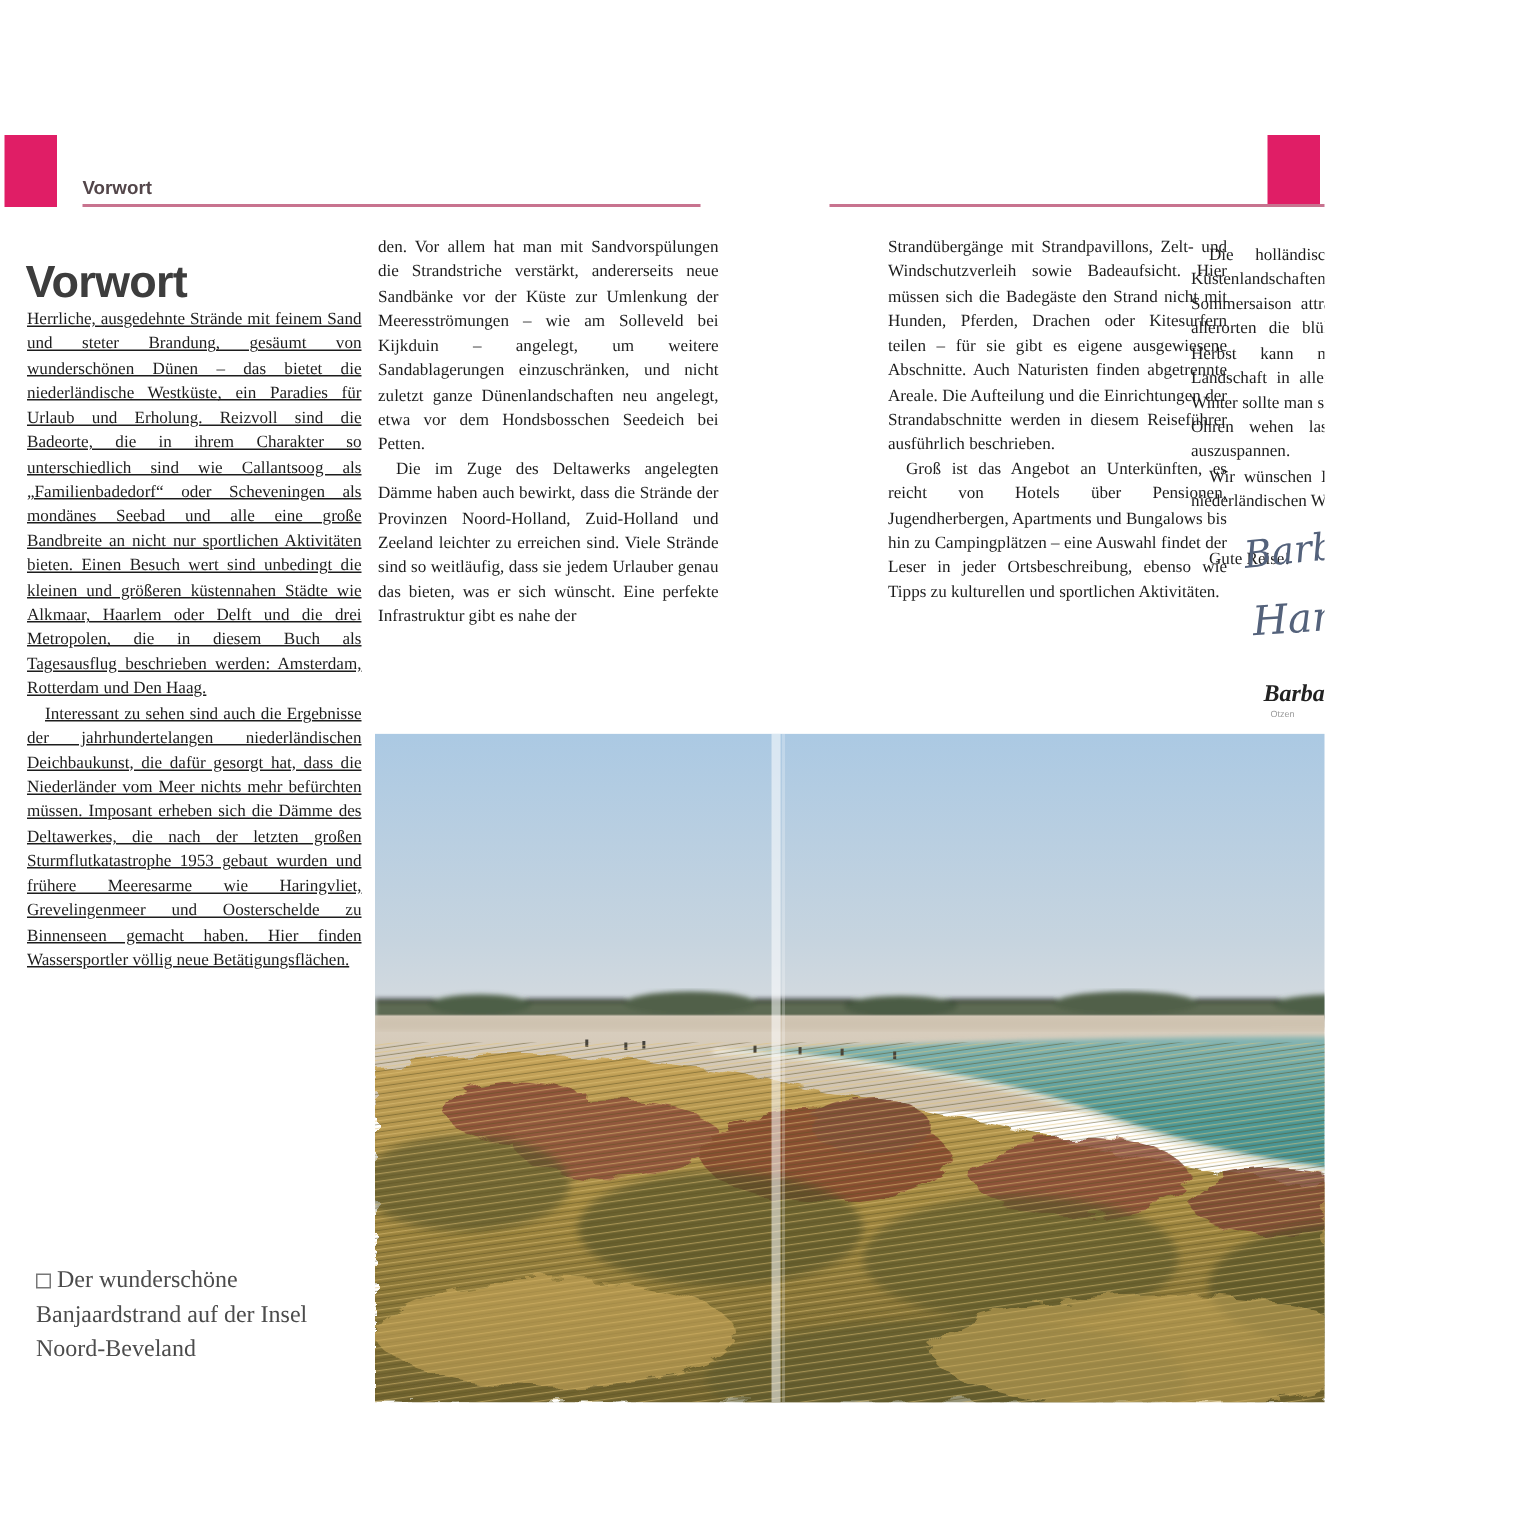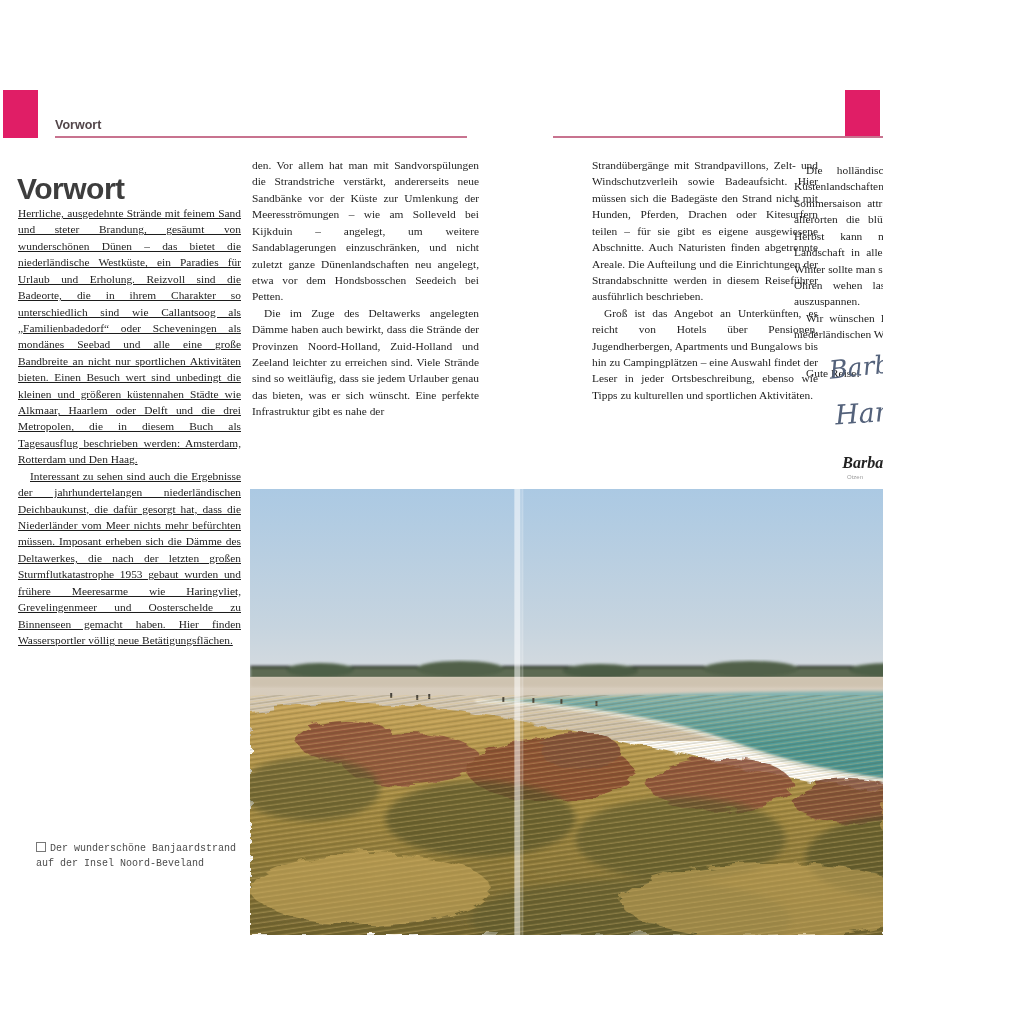--- a/index.html
+++ b/index.html
@@ -36,22 +36,22 @@
   .sig1{right:-6px;top:0px;font-size:25px;transform:rotate(-6deg);}
   .sig2{right:14px;top:48px;font-size:27px;transform:rotate(-4deg);}
   .authors{position:absolute;right:0;top:108px;font-style:italic;font-weight:bold;
         font-size:16px;color:#222;}
   .credit{position:absolute;right:20px;top:474px;font-size:6px;color:#9a9a9a;
         font-family:"Liberation Sans",sans-serif;}
   
   .photo{position:absolute;left:250px;top:489px;width:757px;height:446px;overflow:hidden;}
   .photo svg{display:block;width:100%;height:100%;}
   
-  .caption{position:absolute;left:36px;top:842px;width:218px;font-family:Liberation Mono, monospace;
-        font-size:10px;line-height:1.45;color:#4c4c4c;}
+  .caption{position:absolute;left:24px;top:842px;width:218px;font-family:Liberation Serif, serif;
+        font-size:16px;line-height:1.45;color:#4c4c4c;}
   .cap-icon{display:inline-block;width:8px;height:8px;border:1px solid #777;margin-right:4px;
         vertical-align:-1px;}
 </style>
 </head>
 <body>
 
 <div class="page">
 
   <div class="tab tab-left" style="background:#e01e66;"></div>
   <div class="tab tab-right" style="background:#e01e66;"></div>

